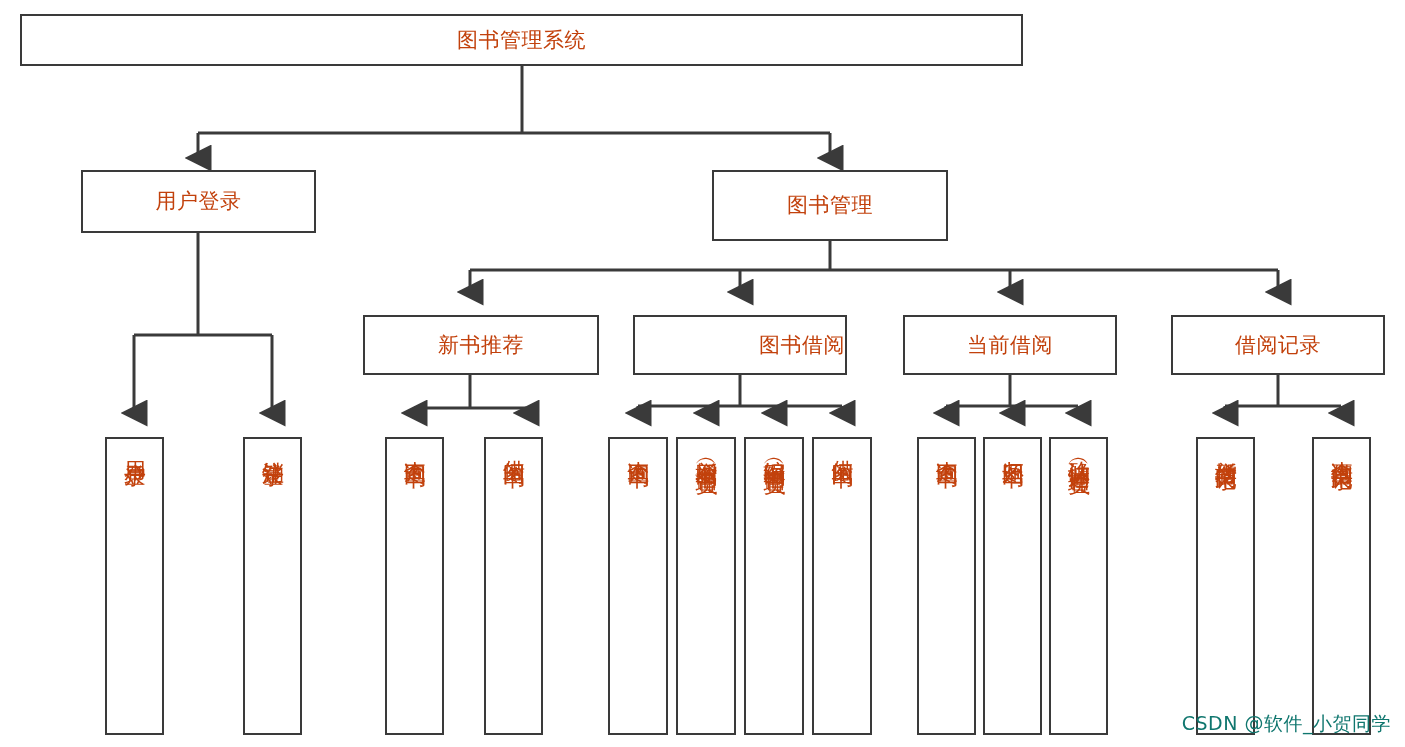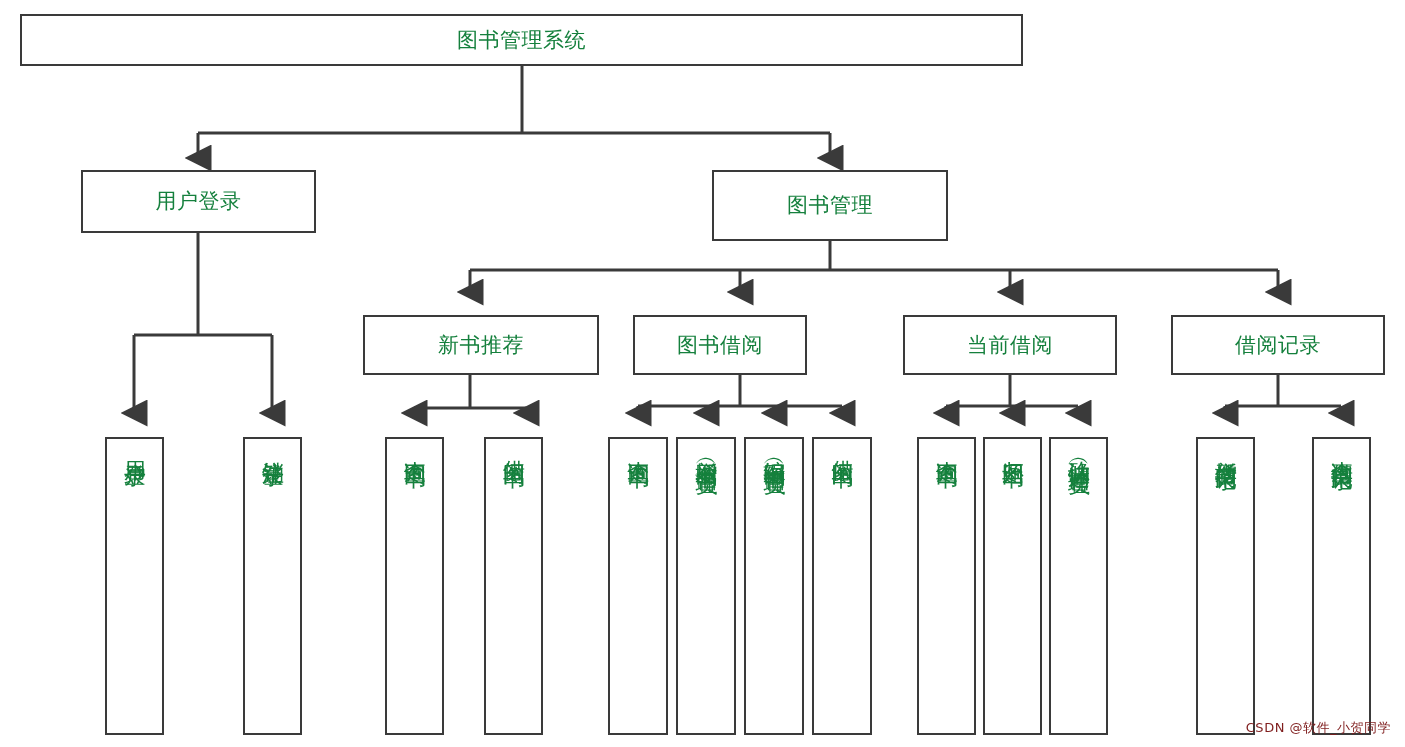--- a/index.html
+++ b/index.html
@@ -27,21 +27,21 @@
     pointer-events: none;
   }
   .node {
     position: absolute;
     box-sizing: border-box;
     background: #ffffff;
     border: 2px solid #3a3a3a;
     display: flex;
     align-items: center;
     justify-content: center;
-    color: #15803d;
+    color: #c2410c;
     z-index: 2;
   }
   .node .label {
     display: block;
     text-align: center;
     line-height: 1.05;
     letter-spacing: 0.5px;
   }
   
   .node.horiz .label {
@@ -59,22 +59,22 @@
     font-size: 22px;
     line-height: 1.04;
     letter-spacing: 2px;
     white-space: nowrap;
     margin: 0 auto;
   }
   .watermark {
     position: absolute;
     right: 14px;
     bottom: 10px;
-    font-size: 13px;
-    color: #7f1d1d;
+    font-size: 19px;
+    color: #0f766e;
     letter-spacing: 0.5px;
     z-index: 5;
     white-space: nowrap;
     font-family: "DejaVu Sans", "Liberation Sans", sans-serif;
   }
 </style>
 </head>
 <body>
 
 <div id="canvas">
@@ -138,21 +138,21 @@
   </div>
 
   <div class="node horiz" style="left:712px; top:170px; width:236px; height:71px;">
     <span class="label">图书管理</span>
   </div>
 
   <div class="node horiz" style="left:363px; top:315px; width:236px; height:60px;">
     <span class="label">新书推荐</span>
   </div>
 
-  <div class="node horiz" style="left:633px; top:315px; width:174px; height:60px;">
+  <div class="node horiz" style="left:633px; top:315px; width:214px; height:60px;justify-content:flex-end;">
     <span class="label">图书借阅</span>
   </div>
 
   <div class="node horiz" style="left:1171px; top:315px; width:214px; height:60px;">
     <span class="label">借阅记录</span>
   </div>
 
   <div class="node horiz" style="left:903px; top:315px; width:214px; height:60px;">
     <span class="label">当前借阅</span>
   </div>

